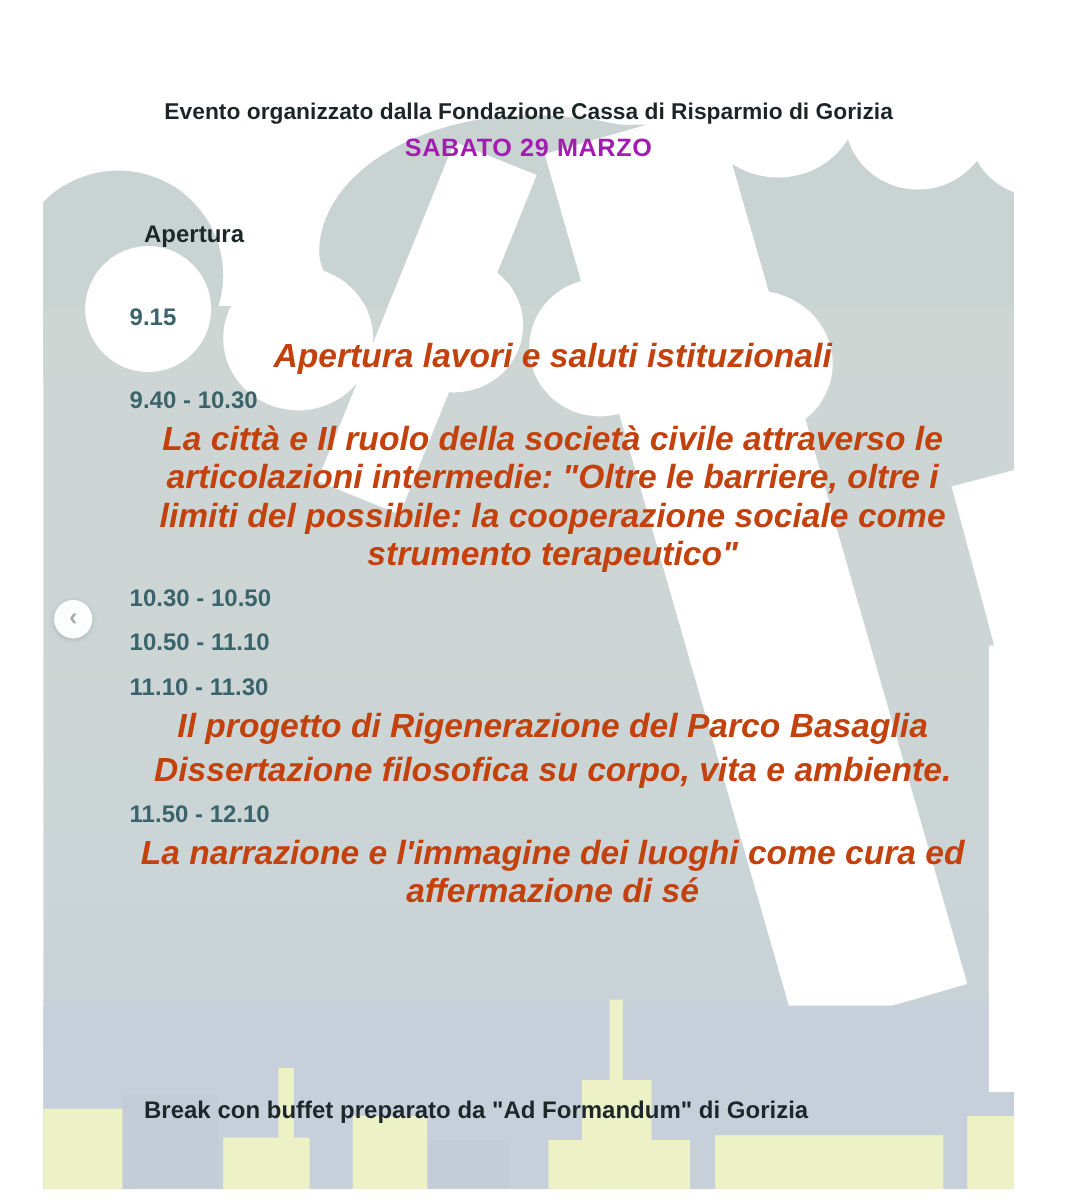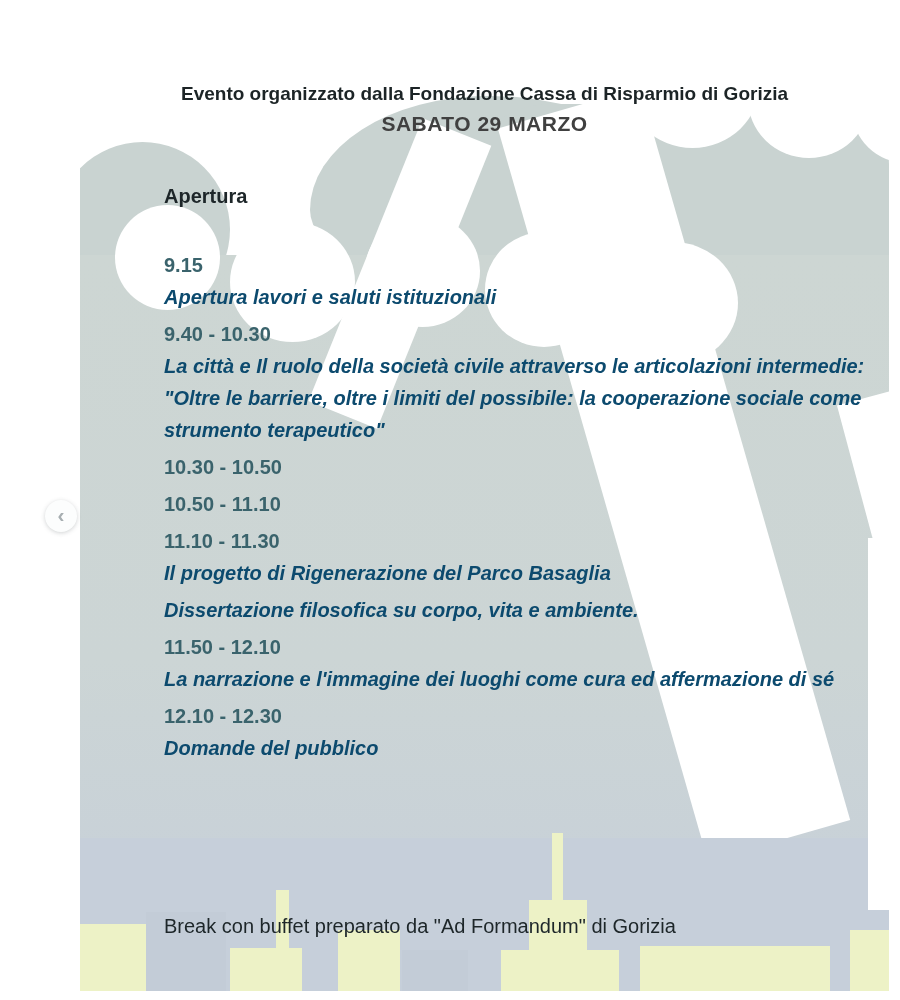--- a/index.html
+++ b/index.html
@@ -1,21 +1,21 @@
 <!DOCTYPE html>
 <html><head>
 <meta charset="utf-8">
 <style>
   html,body{margin:0;padding:0;background:#ffffff;}
   .screen{
     position:relative;width:900px;height:1000px;background:#ffffff;overflow:hidden;
     font-family:"Liberation Sans","DejaVu Sans",sans-serif;
   }
   
-  .panel{position:absolute;left:36px;top:0;width:809px;height:991px;background:#ffffff;overflow:hidden;margin-left:44px;}
+  .panel{position:absolute;left:36px;top:0;width:809px;height:991px;background:#ffffff;overflow:hidden;}
   .art,.art div{position:absolute;}
   .cloud{background:#c9d3d1;}
   .blob-a{left:230px;top:96px;width:370px;height:190px;border-radius:48% 52% 55% 45%/60% 55% 45% 40%;}
   .blob-b{left:-25px;top:142px;width:175px;height:175px;border-radius:50%;}
   .blob-b2{left:-10px;top:238px;width:115px;height:95px;border-radius:45%;}
   .blob-c{left:380px;top:104px;width:429px;height:240px;border-radius:90px 60px 0 40px;}
   .body-main{left:0;top:255px;width:809px;height:736px;
     background:linear-gradient(180deg,#cdd6d3 0%,#ccd5d5 55%,#c6cfda 100%);}
   .wc{background:#ffffff;border-radius:50%;}
   .wc1{left:35px;top:205px;width:105px;height:105px;}
@@ -41,27 +41,27 @@
   .b4{left:258px;top:930px;width:62px;height:61px;}
   .b5{left:322px;top:950px;width:66px;height:41px;}
   .b-ant{left:472px;top:833px;width:11px;height:70px;}
   .b-tower{left:449px;top:900px;width:58px;height:91px;}
   .b-base{left:421px;top:950px;width:118px;height:41px;}
   .b7{left:560px;top:946px;width:190px;height:45px;}
   .b8{left:770px;top:930px;width:39px;height:61px;}
   
   .txt{position:absolute;z-index:5;}
   .title{left:0;top:83px;width:809px;text-align:center;font-size:19px;font-weight:700;color:#1c2426;}
-  .date{left:0;top:112px;width:809px;text-align:center;font-size:21px;font-weight:700;letter-spacing:.5px;color:#404040;}
+  .date{left:0;top:112px;width:809px;text-align:center;font-size:21px;font-weight:700;letter-spacing:.5px;color:#a21caf;}
   .session{left:84px;top:185px;font-size:20px;font-weight:700;color:#1d2629;}
-  .schedule{left:84px;top:249px;width:705px;}
+  .schedule{left:72px;top:249px;width:705px;}
   .item{margin-bottom:5px;}
   .time{font-size:20px;font-weight:700;line-height:32px;color:#3a636c;}
-  .desc{font-size:20px;font-style:italic;font-weight:600;line-height:32px;color:#0c4a6e;}
-  .footer{left:84px;top:915px;width:720px;font-size:20px;font-weight:400;color:#1d2629;}
+  .desc{font-size:28px;font-style:italic;font-weight:600;line-height:32px;color:#c2410c;text-align:center;}
+  .footer{left:84px;top:915px;width:720px;font-size:20px;font-weight:700;color:#1d2629;}
   
   .prev-btn{
     position:absolute;left:45px;top:500px;width:32px;height:32px;border-radius:50%;
     background:#fcfdfd;box-shadow:0 1px 4px rgba(70,80,85,.25);z-index:9;
     display:flex;align-items:center;justify-content:center;cursor:pointer;
   }
   .prev-btn .glyph{font-size:21px;line-height:1;color:#a7aeb1;font-weight:700;margin-top:-3px;}
 </style>
 </head>
 <body>
@@ -125,24 +125,20 @@
         <div class="time">11.10 - 11.30</div>
         <div class="desc">Il progetto di Rigenerazione del Parco Basaglia</div>
       </div>
       <div class="item">
         <div class="desc">Dissertazione filosofica su corpo, vita e ambiente.</div>
       </div>
       <div class="item">
         <div class="time">11.50 - 12.10</div>
         <div class="desc">La narrazione e l'immagine dei luoghi come cura ed affermazione di sé</div>
       </div>
-      <div class="item">
-        <div class="time">12.10 - 12.30</div>
-        <div class="desc">Domande del pubblico</div>
-      </div>
     </div>
 
     <div class="txt footer">Break con buffet preparato da "Ad Formandum" di Gorizia</div>
   </div>
 
   <div class="prev-btn">
     <span class="glyph">‹</span>
   </div>
 
 </div>

